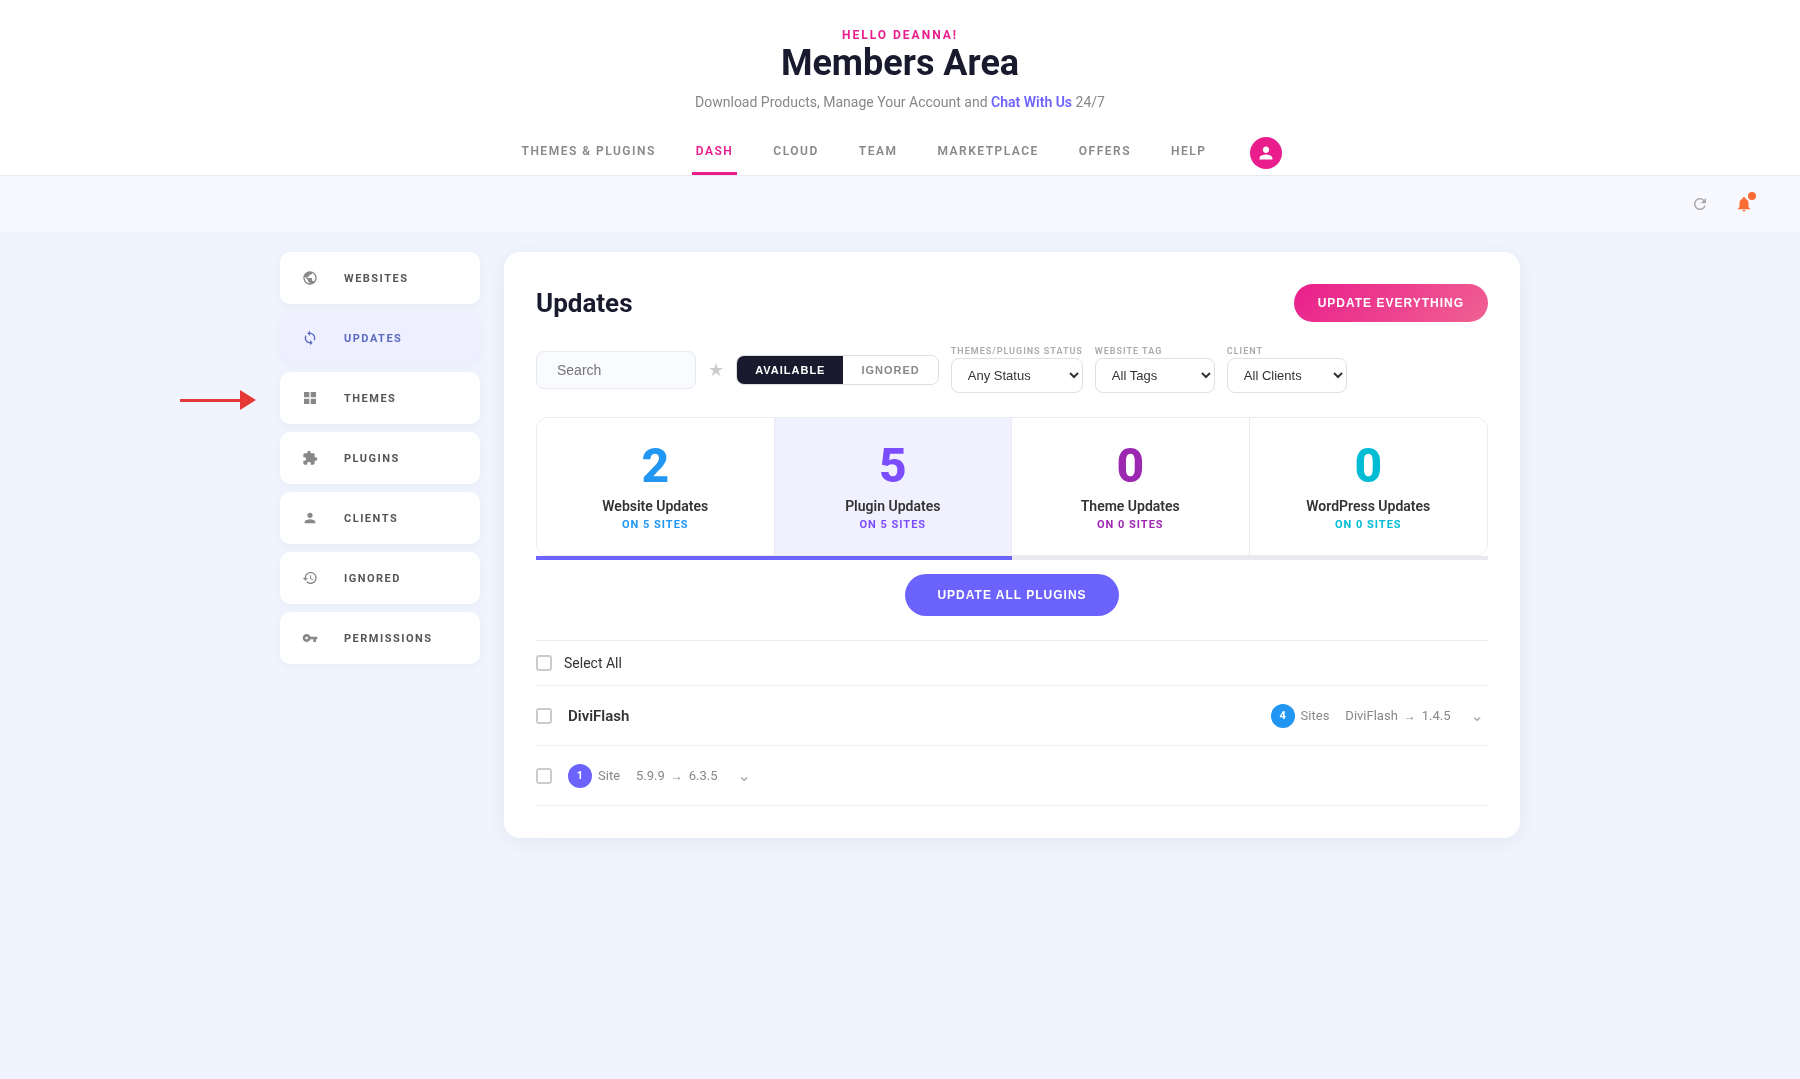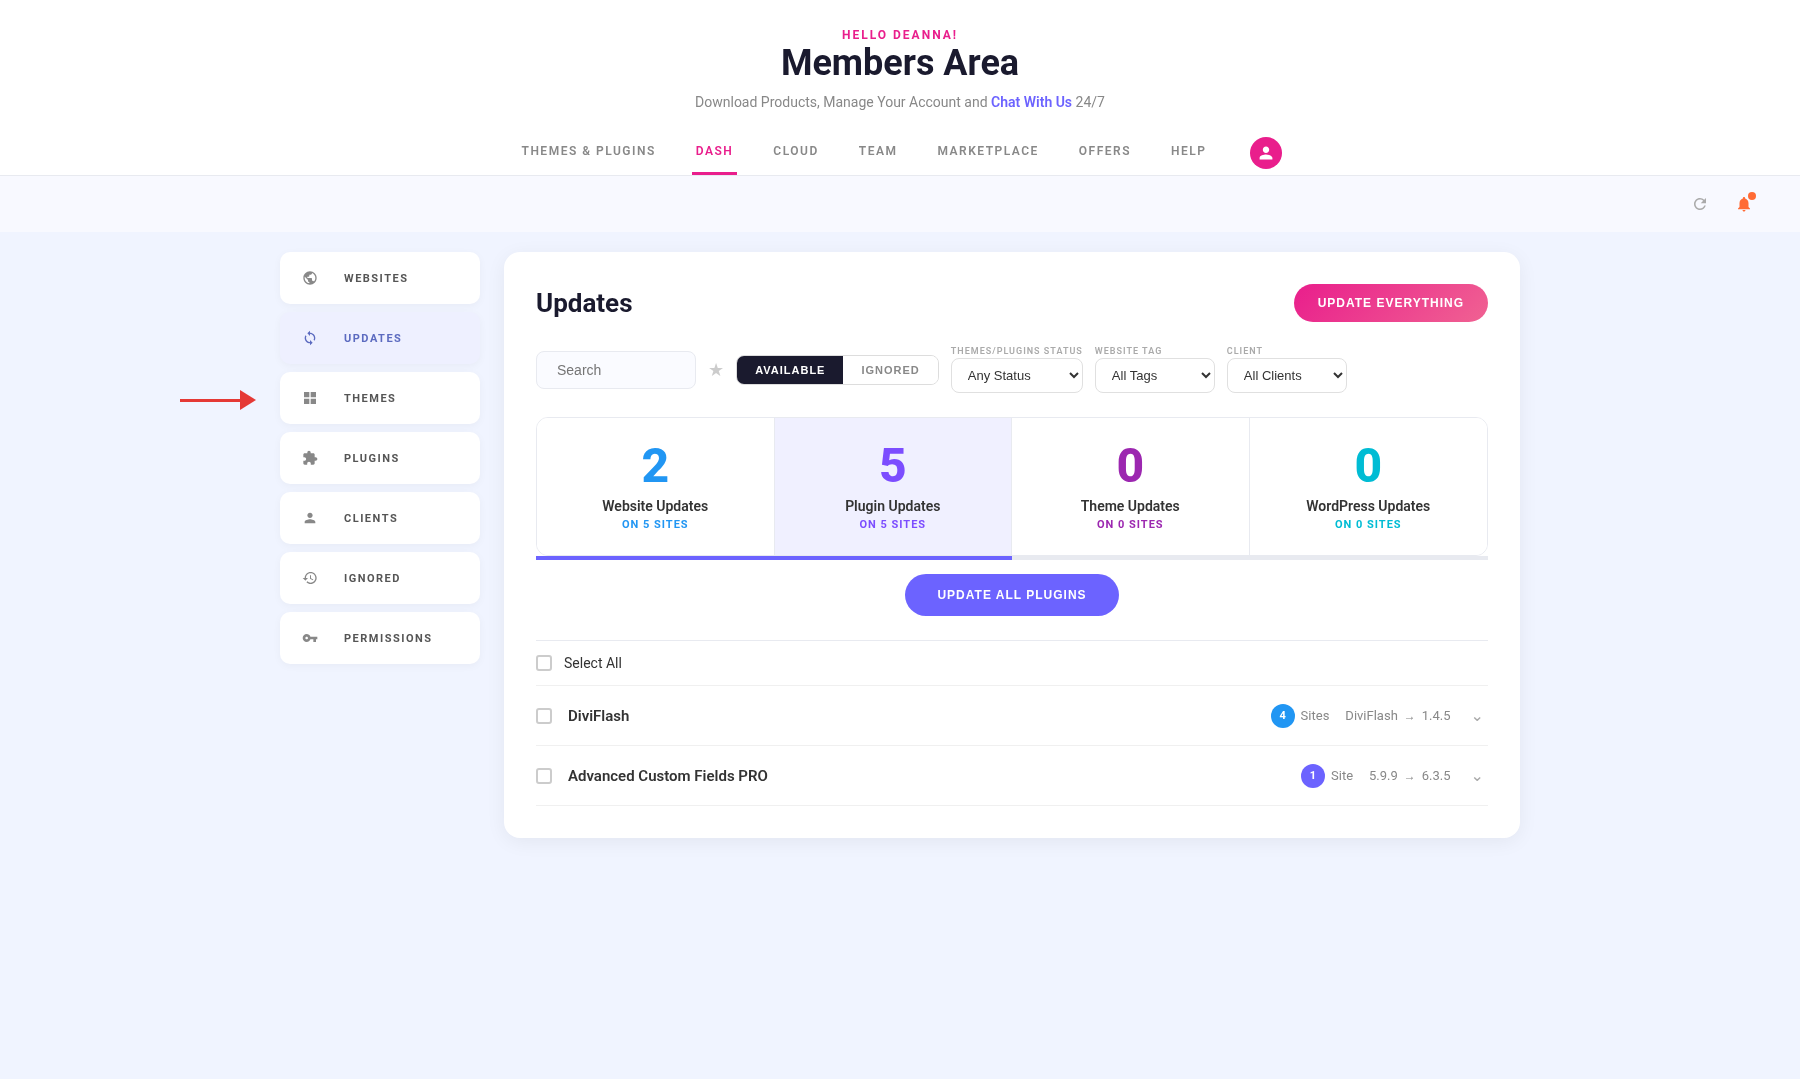--- a/index.html
+++ b/index.html
@@ -622,21 +622,20 @@
         <div class="version-info">
           <span>DiviFlash</span>
           <span class="arrow-right">→</span>
           <span>1.4.5</span>
         </div>
         <button class="chevron-btn">⌄</button>
       </div>
 
       <div class="plugin-row">
         <div class="checkbox"></div>
-        <span class="plugin-name">Advanced Custom Fields PRO</span>
         <div class="sites-badge">
           <div class="badge-num badge-purple">1</div>
           <span class="sites-text">Site</span>
         </div>
         <div class="version-info">
           <span>5.9.9</span>
           <span class="arrow-right">→</span>
           <span>6.3.5</span>
         </div>
         <button class="chevron-btn">⌄</button>

